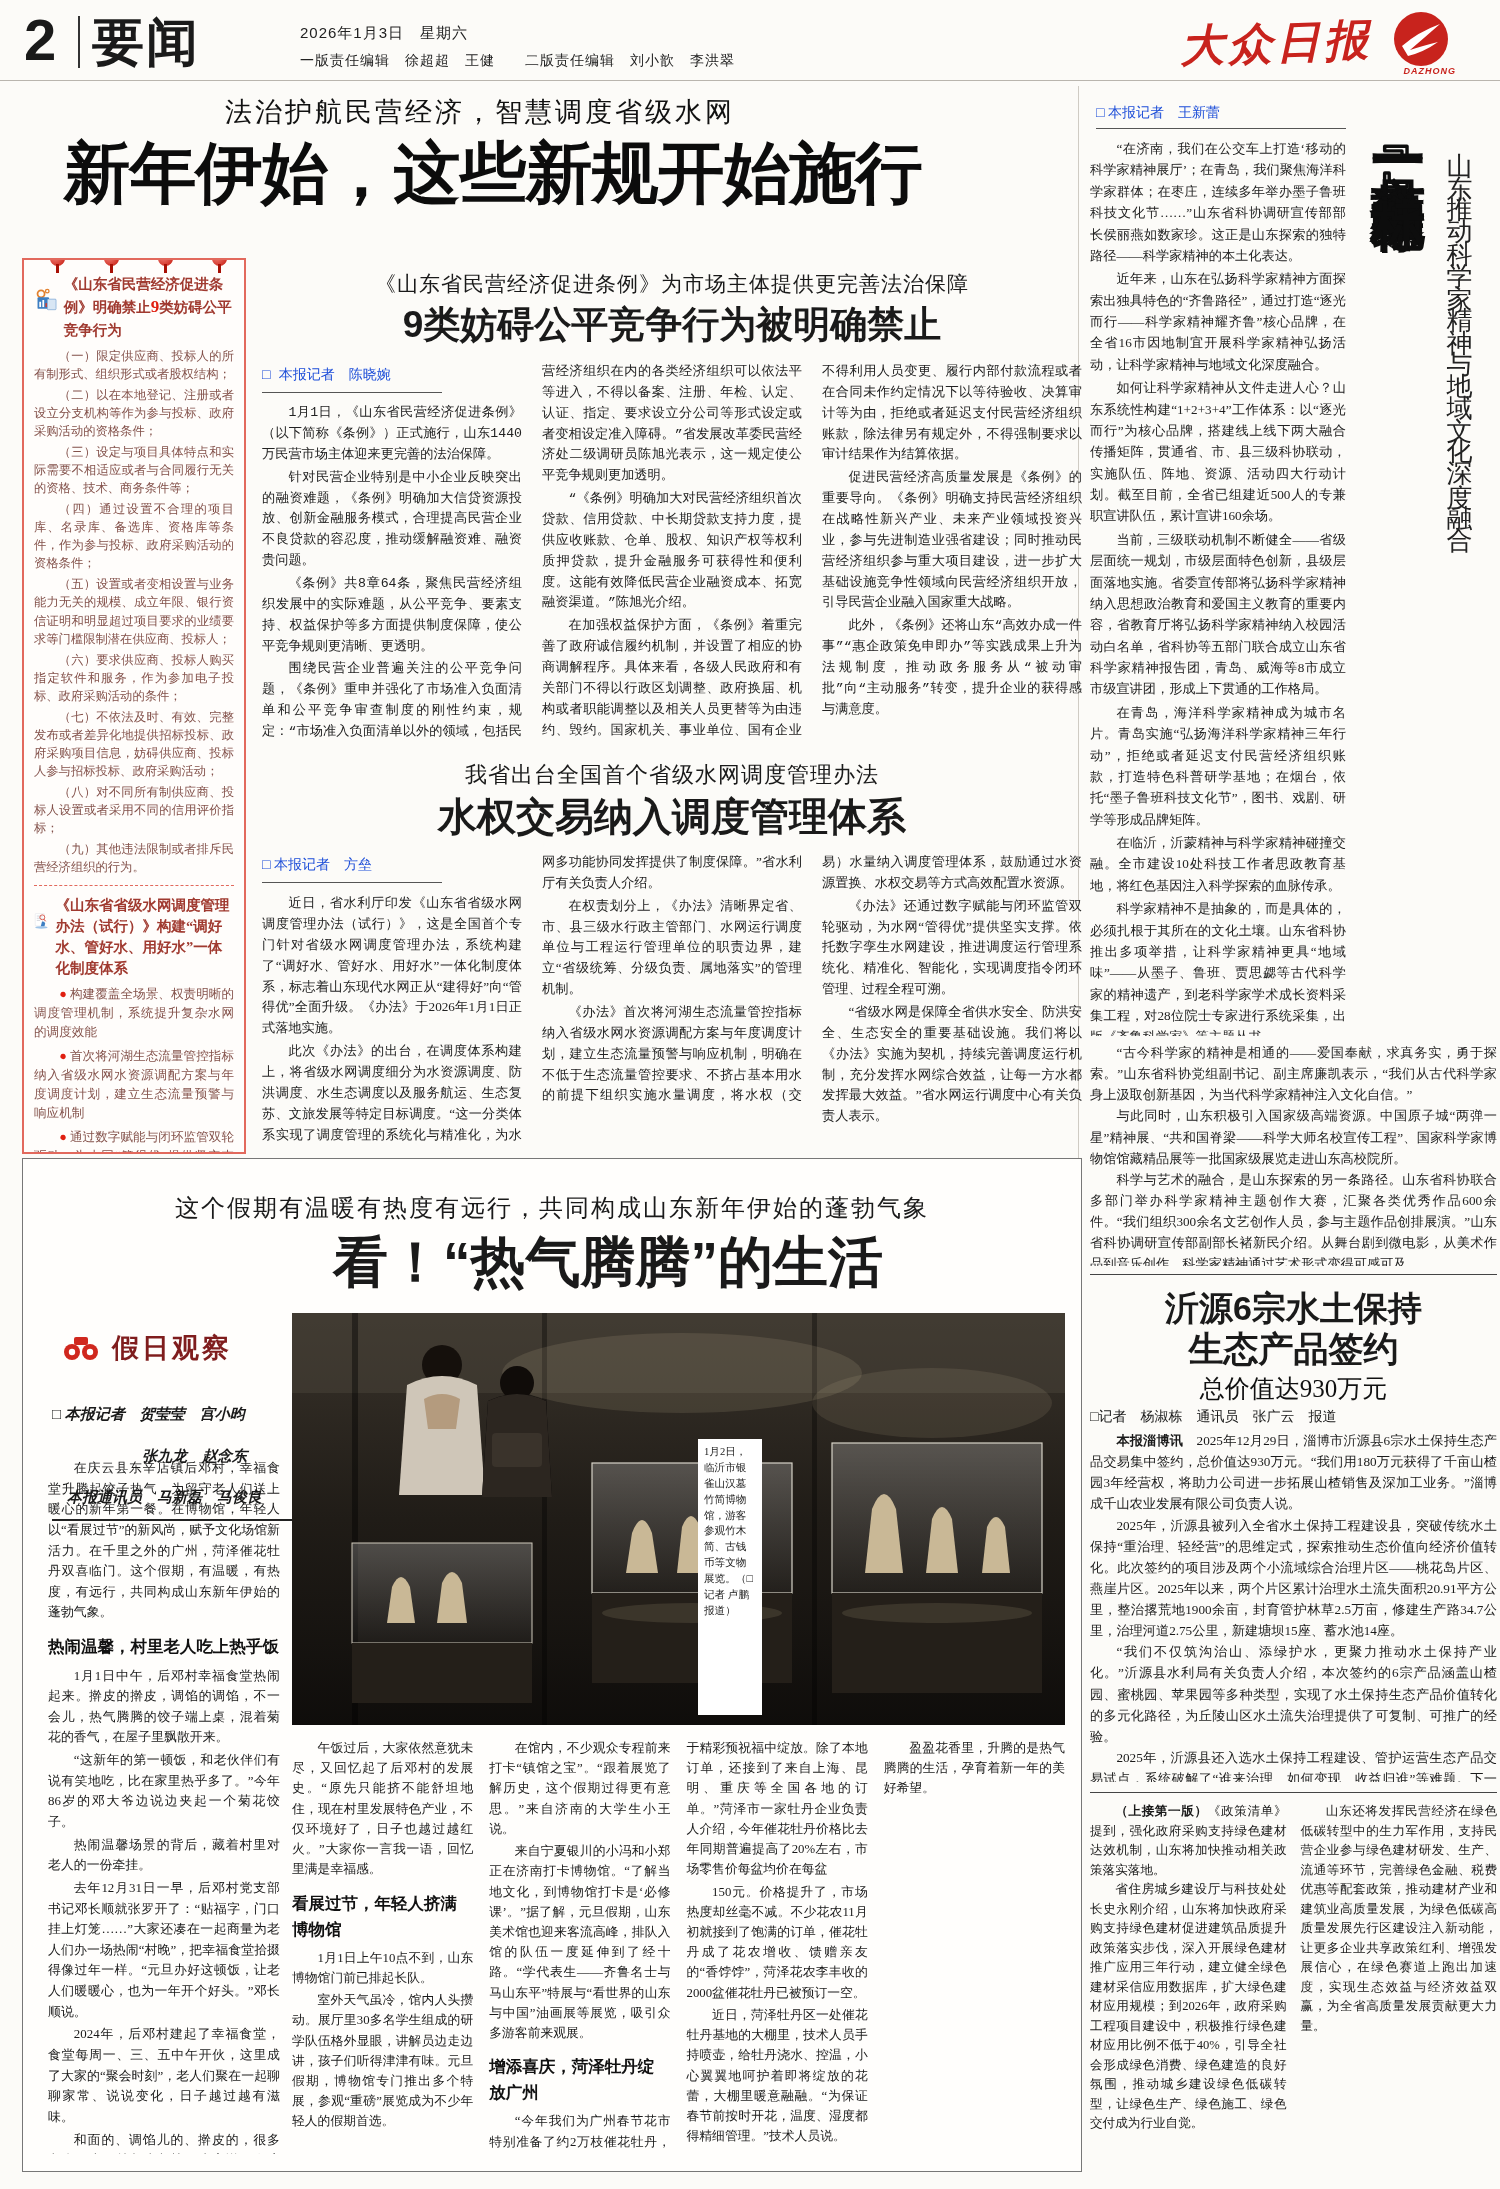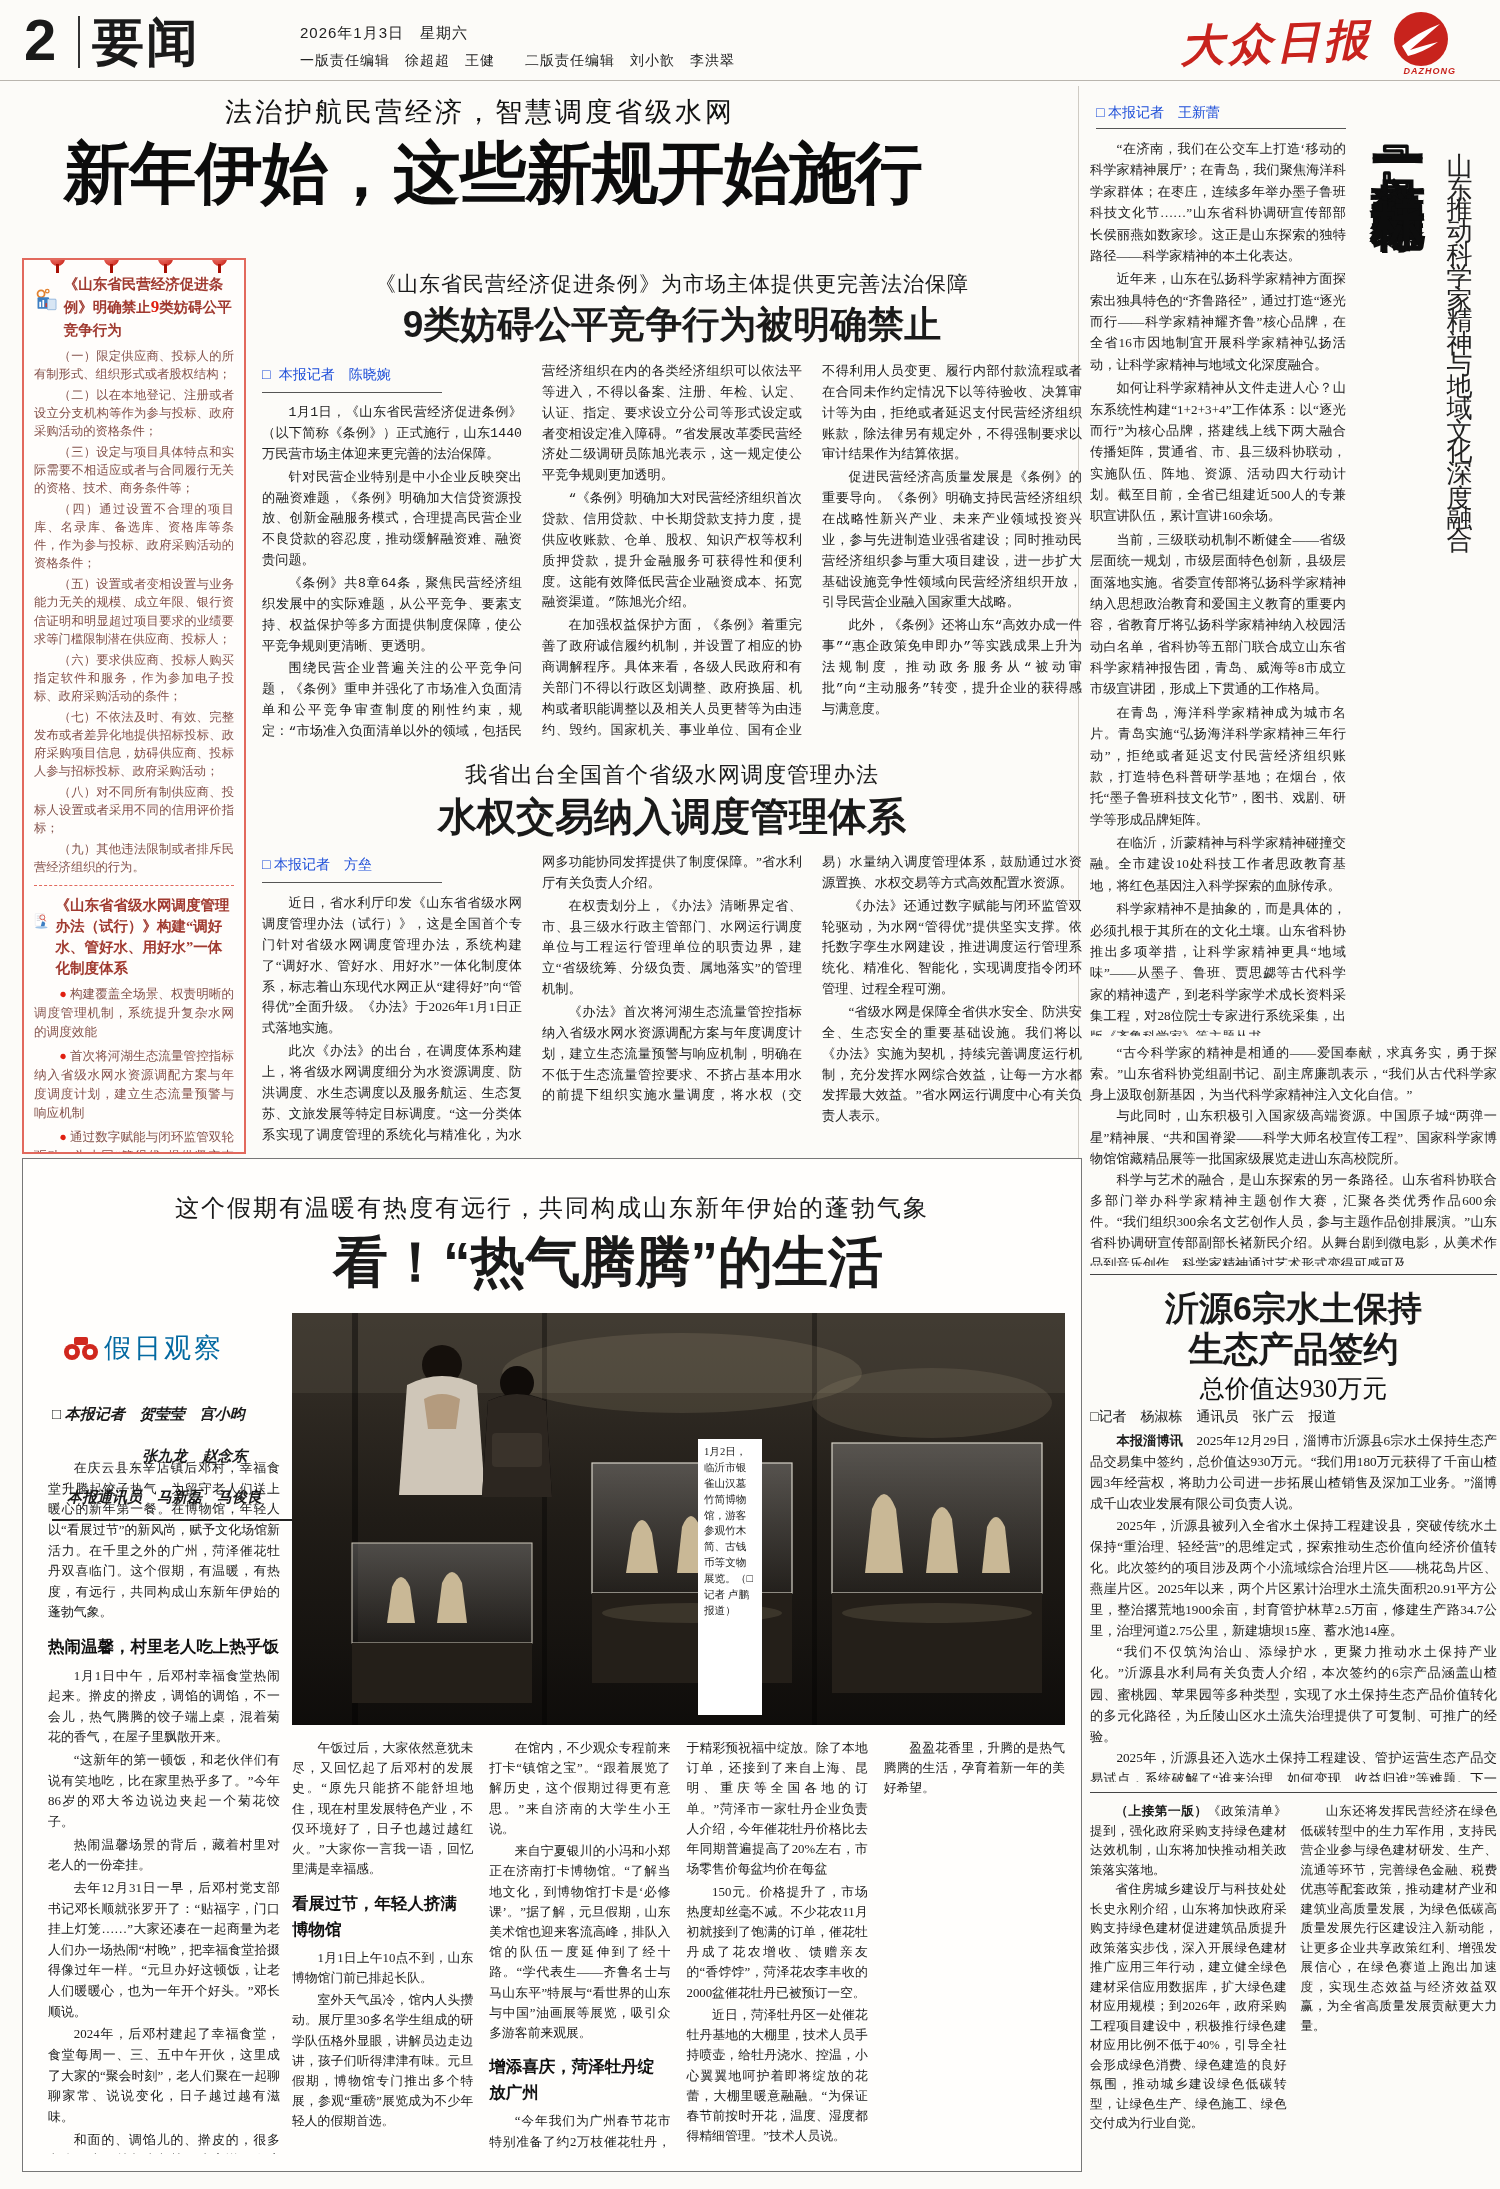--- a/index.html
+++ b/index.html
@@ -68,22 +68,22 @@
   .yy-deck{left:1090px;top:1372px;width:407px;text-align:center;font-size:25px;color:#111;}
   .yy-byline{left:1090px;top:1408px;width:407px;font-size:14px;}
   .yy-body{left:1090px;top:1430px;width:407px;height:352px;overflow:hidden;font-size:13.2px;line-height:1.6;}
   .jump-rule{left:1090px;top:1792px;width:407px;}
   .jump-body{left:1090px;top:1802px;width:407px;height:362px;overflow:hidden;column-count:2;column-gap:14px;
              column-fill:auto;font-size:12.6px;line-height:1.55;}
   
   .holiday-box{left:22px;top:1158px;width:1060px;height:1014px;border:1px solid #777;background:#fffefc;box-sizing:border-box;}
   .hd-kicker{left:22px;top:1192px;width:1060px;text-align:center;font-size:24px;letter-spacing:2px;}
   .hd-headline{left:22px;top:1226px;width:1172px;text-align:center;font-size:55px;font-weight:900;}
-  .hd-label{left:62px;top:1330px;display:flex;align-items:center;gap:4px;color:#0369a1;
-            font-size:27px;font-weight:400;letter-spacing:3px;}
+  .hd-label{left:62px;top:1330px;display:flex;align-items:center;gap:12px;color:#7f1d1d;
+            font-size:27px;font-weight:700;letter-spacing:3px;}
   .hd-byline{left:52px;top:1386px;width:290px;font-size:15px;border-bottom:2px solid #222;padding-bottom:8px;line-height:1.7;}
   .hd-byline .names{font-weight:700;font-style:italic;margin-top:16px;}
   .hd-leftcol{left:48px;top:1458px;width:232px;height:696px;overflow:hidden;font-size:12.9px;line-height:1.6;}
   .hd-leftcol .para{margin-bottom:2px;}
   .photo{left:292px;top:1313px;width:773px;height:412px;background:#171411;overflow:hidden;}
   .photo-caption{position:absolute;left:406px;top:126px;width:64px;height:276px;background:#fff;
                  padding:5px 6px;box-sizing:border-box;font-size:10.6px;line-height:1.5;color:#222;overflow:hidden;}
   .hd-cols{left:292px;top:1738px;width:773px;height:424px;column-count:4;column-gap:16px;
            column-fill:auto;overflow:hidden;font-size:12.8px;line-height:1.58;}
   .hd-cols .para{margin-bottom:2px;}

